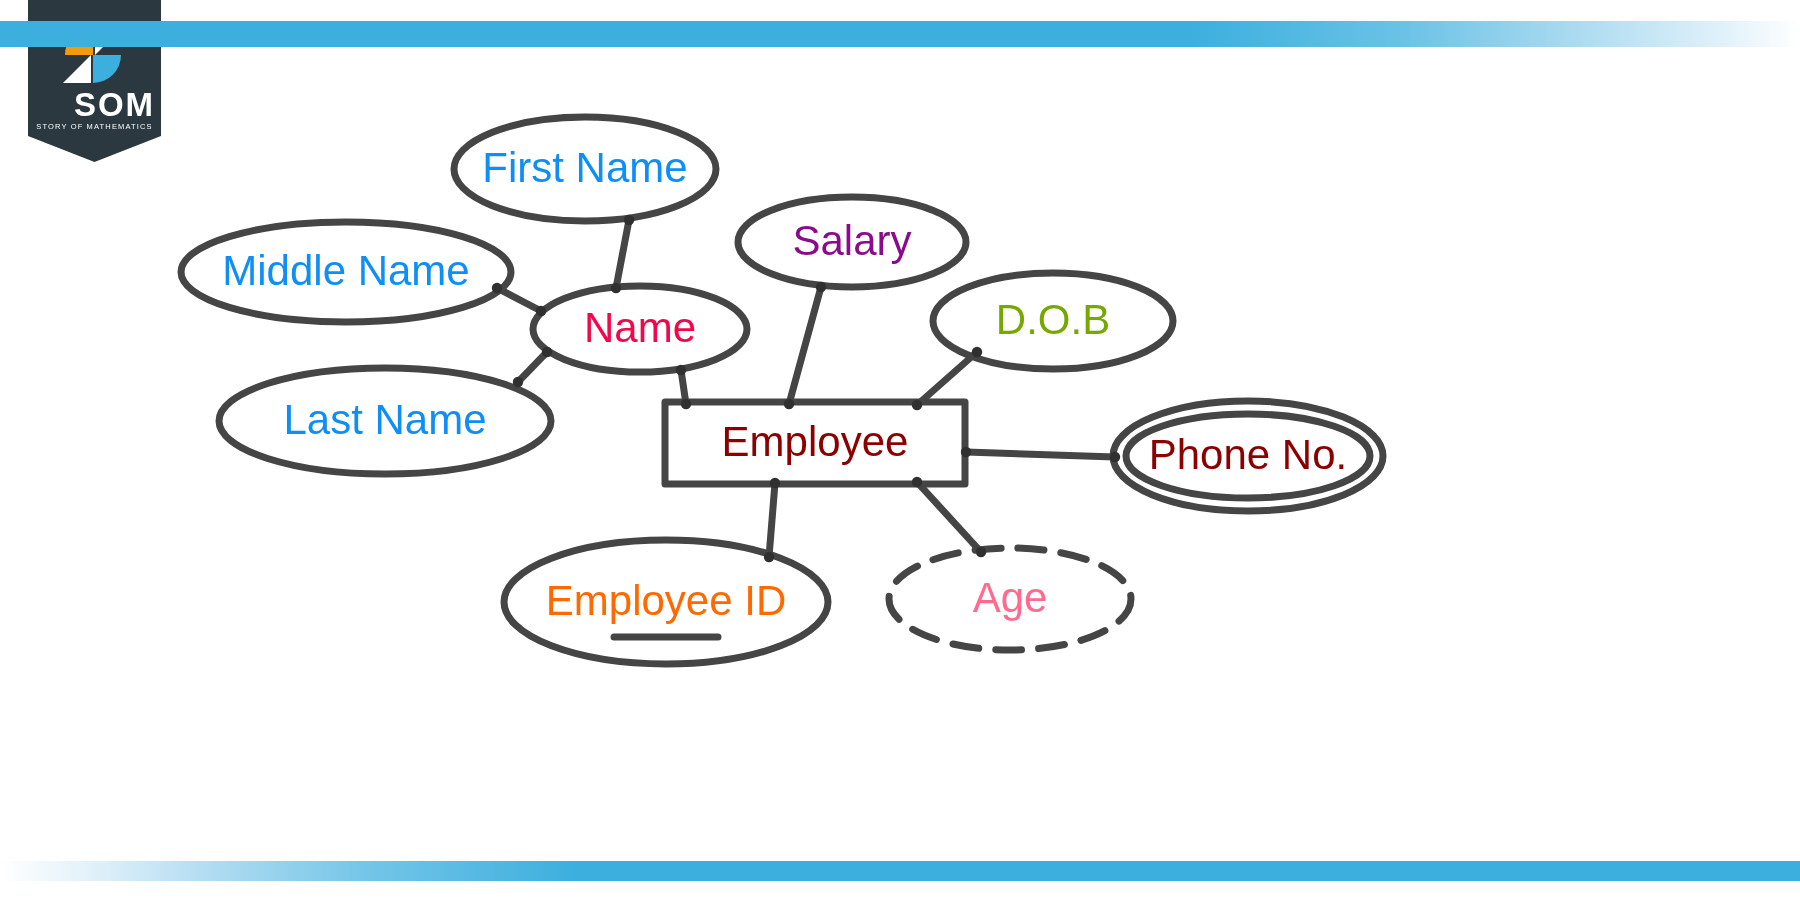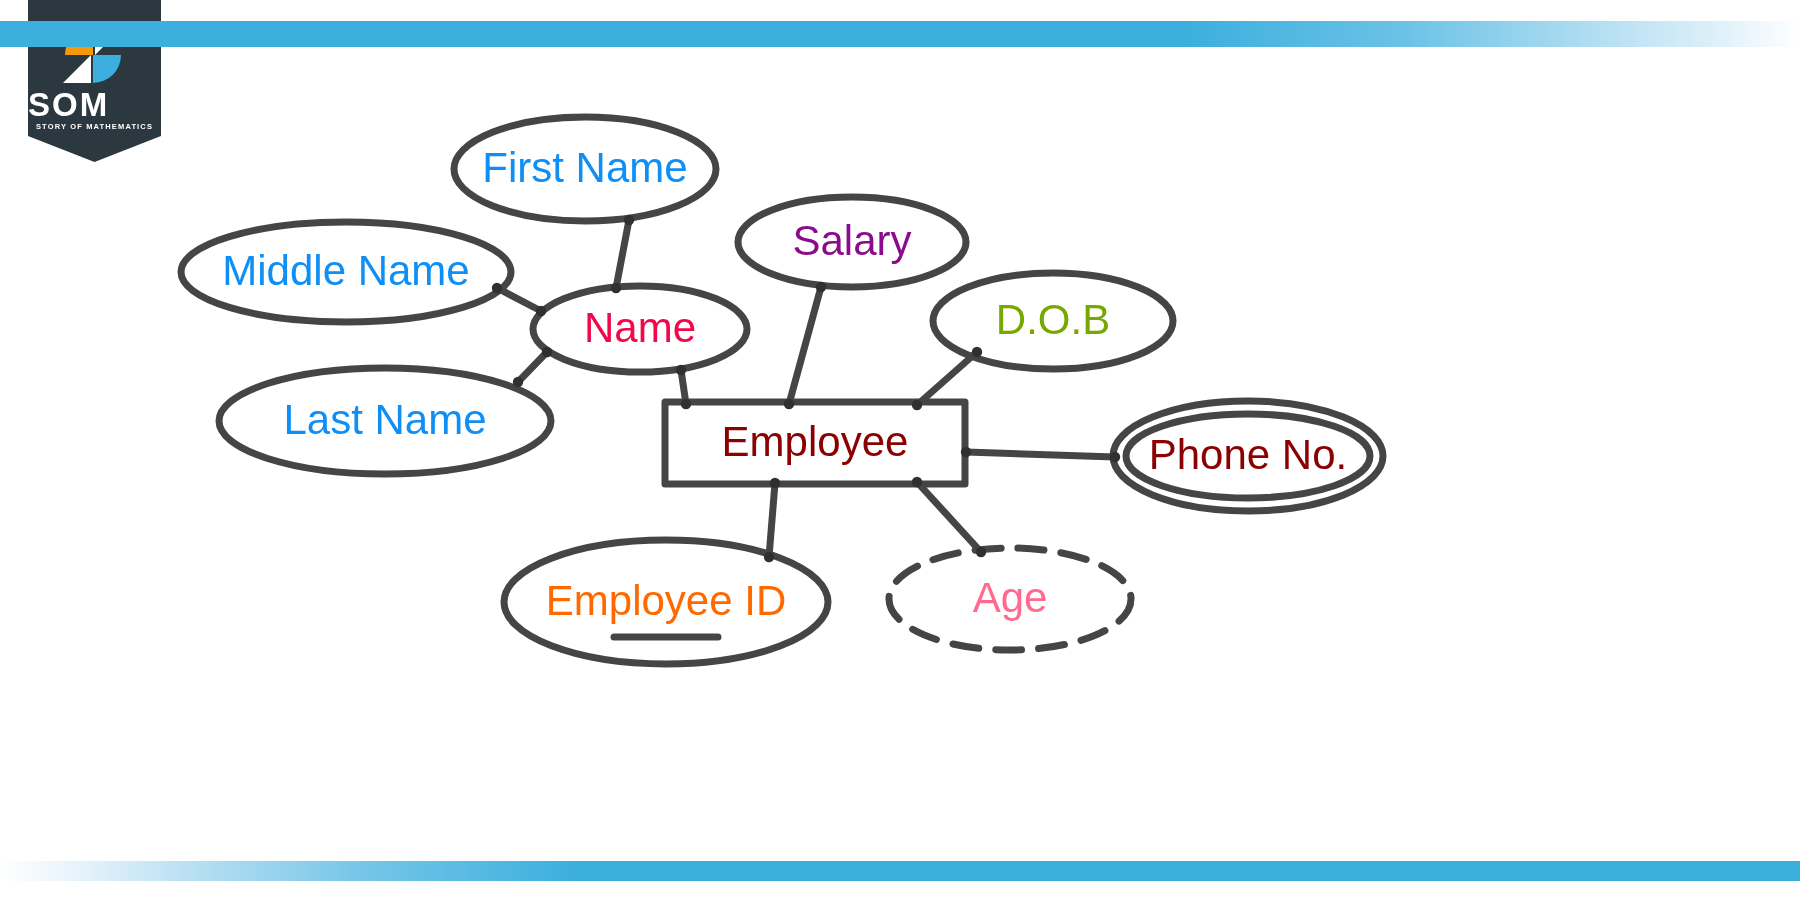--- a/index.html
+++ b/index.html
@@ -63,36 +63,37 @@
     left: 33px;
     top: 26px;
     width: 64px;
     height: 58px;
   }
   #logo-word {
     position: absolute;
     left: 0;
     top: 88px;
     width: 133px;
-    text-align: left;
+    text-align: center;
     color: #ffffff;
     font-weight: bold;
     font-size: 33px;
     letter-spacing: 2px;
     line-height: 1;
     font-family: "Liberation Sans", sans-serif;
+    padding-left: 20px;
   }
   #logo-tagline {
     position: absolute;
     left: 0;
     top: 123px;
     width: 133px;
     text-align: center;
     color: #ffffff;
-    font-weight: bold;
+    font-weight: normal;
     font-size: 7.5px;
     letter-spacing: 1.15px;
     line-height: 1;
     font-family: "Liberation Sans", sans-serif;
   }
   .node-label {
     font-family: "Liberation Sans", sans-serif;
     text-anchor: middle;
     dominant-baseline: middle;
   }

